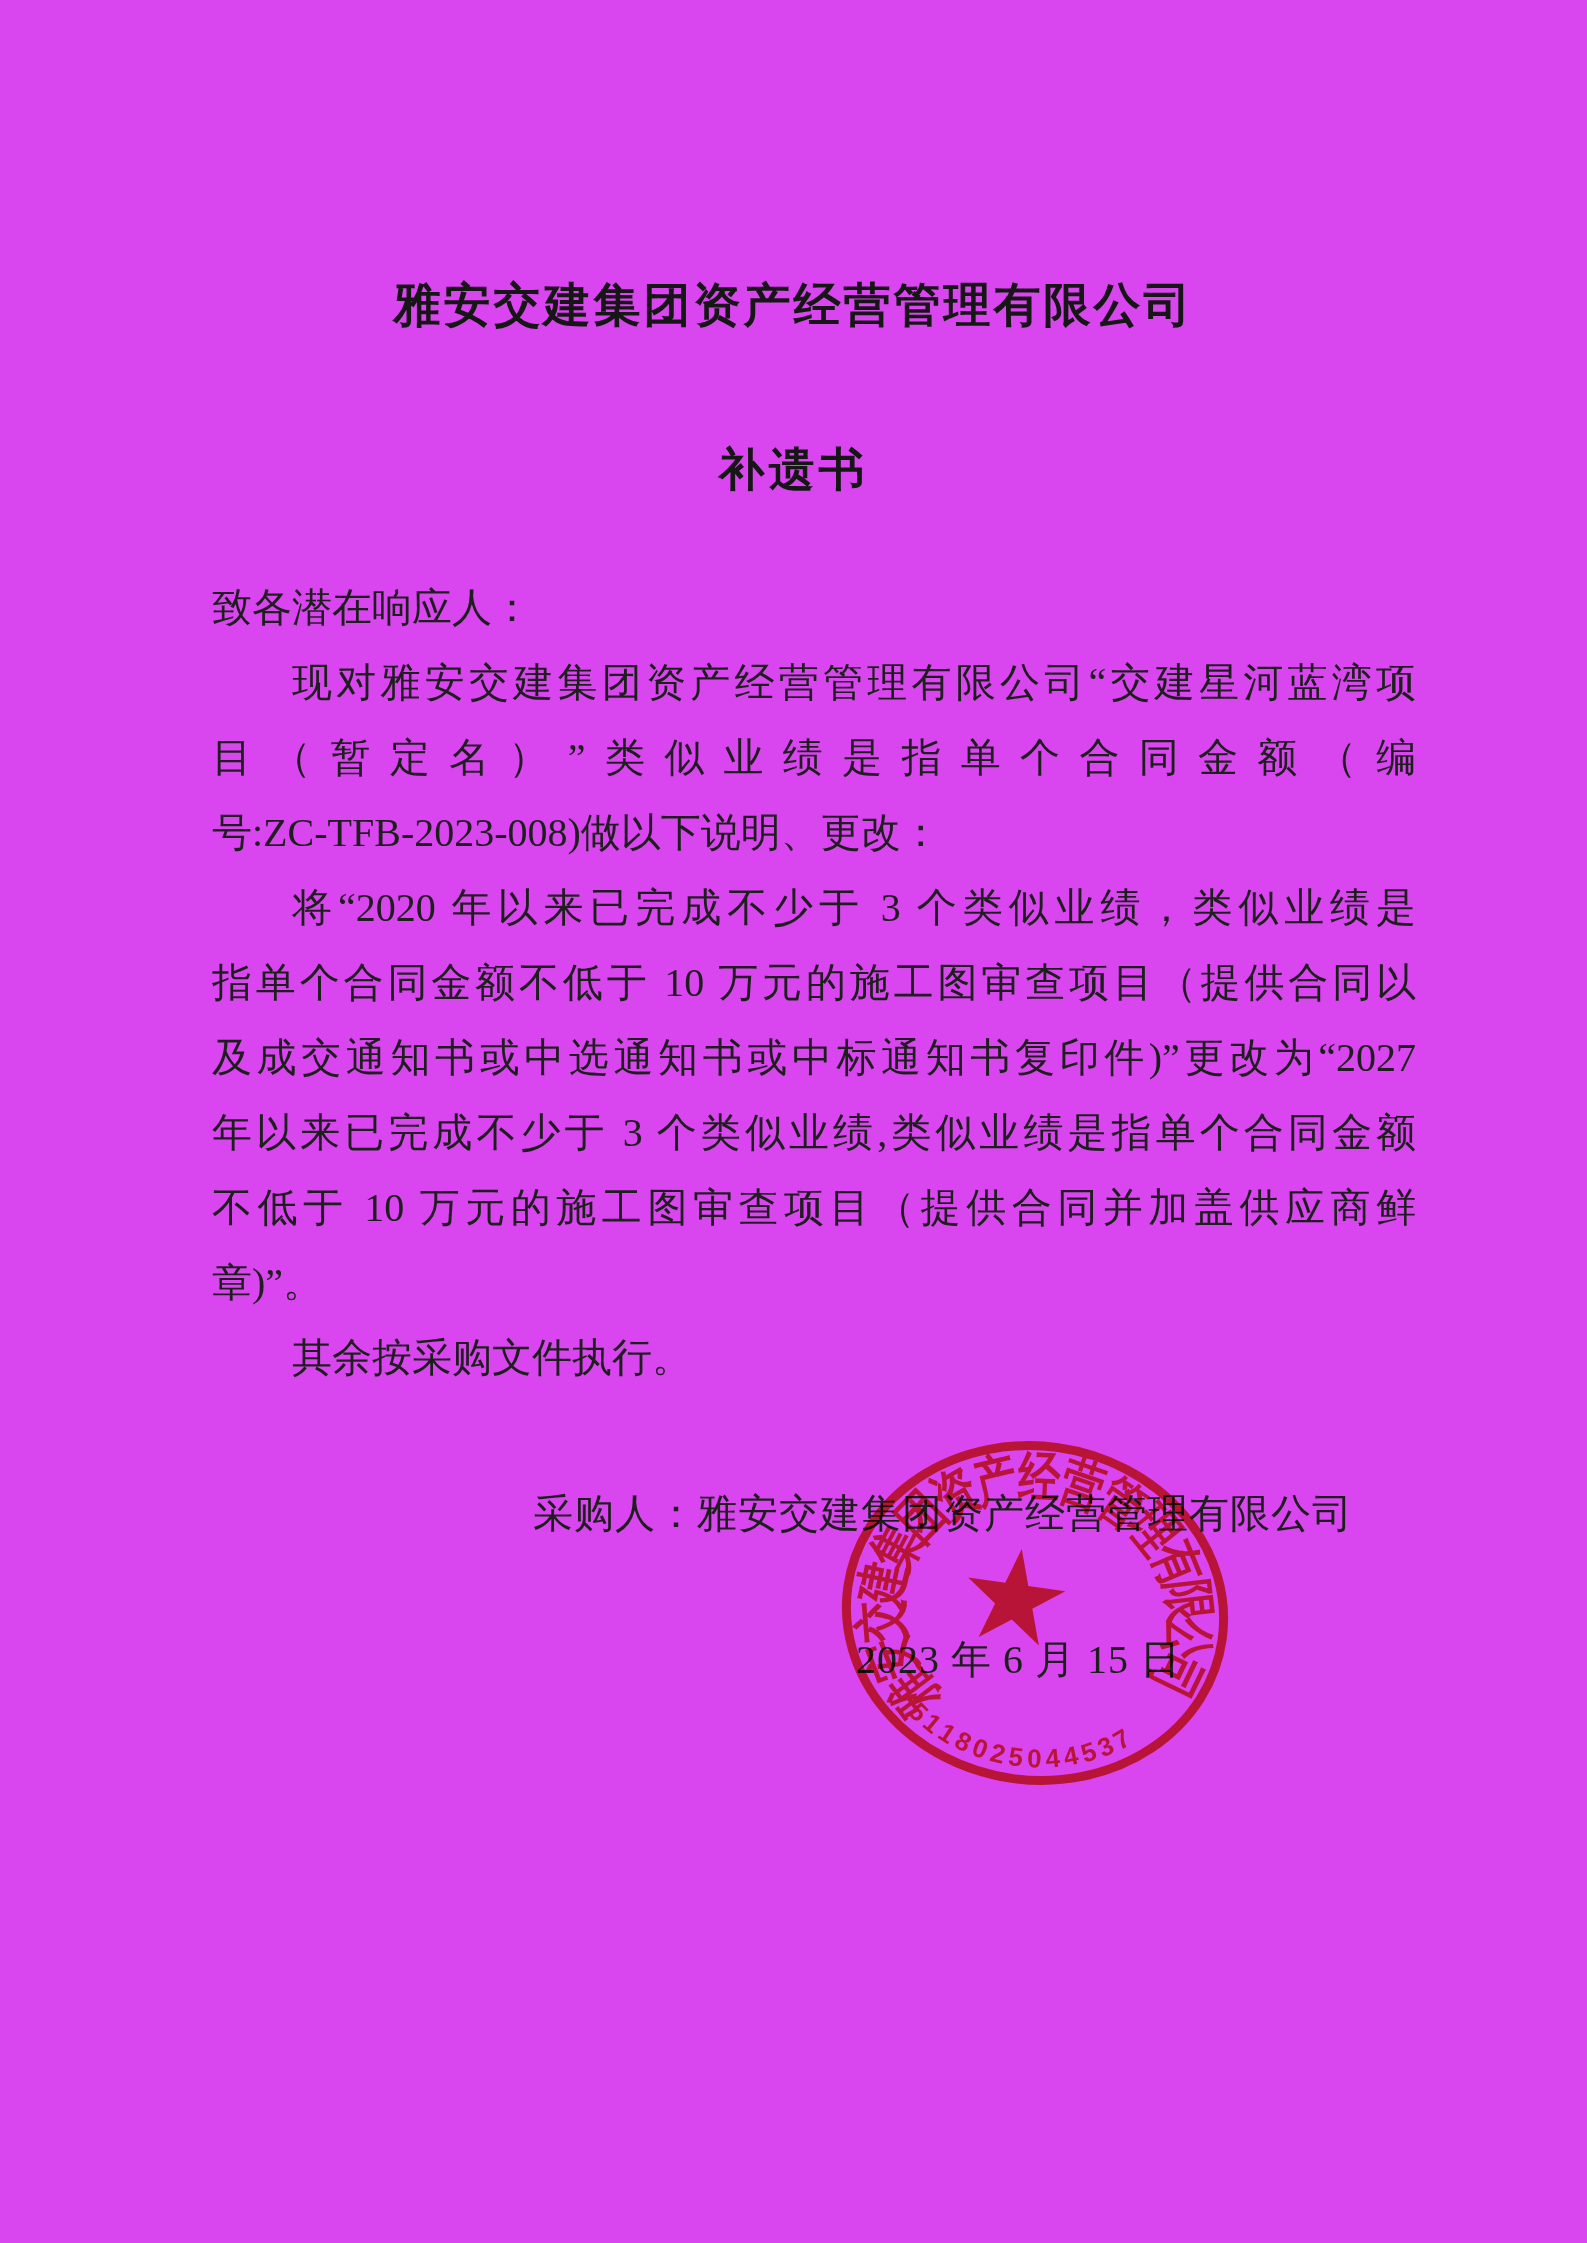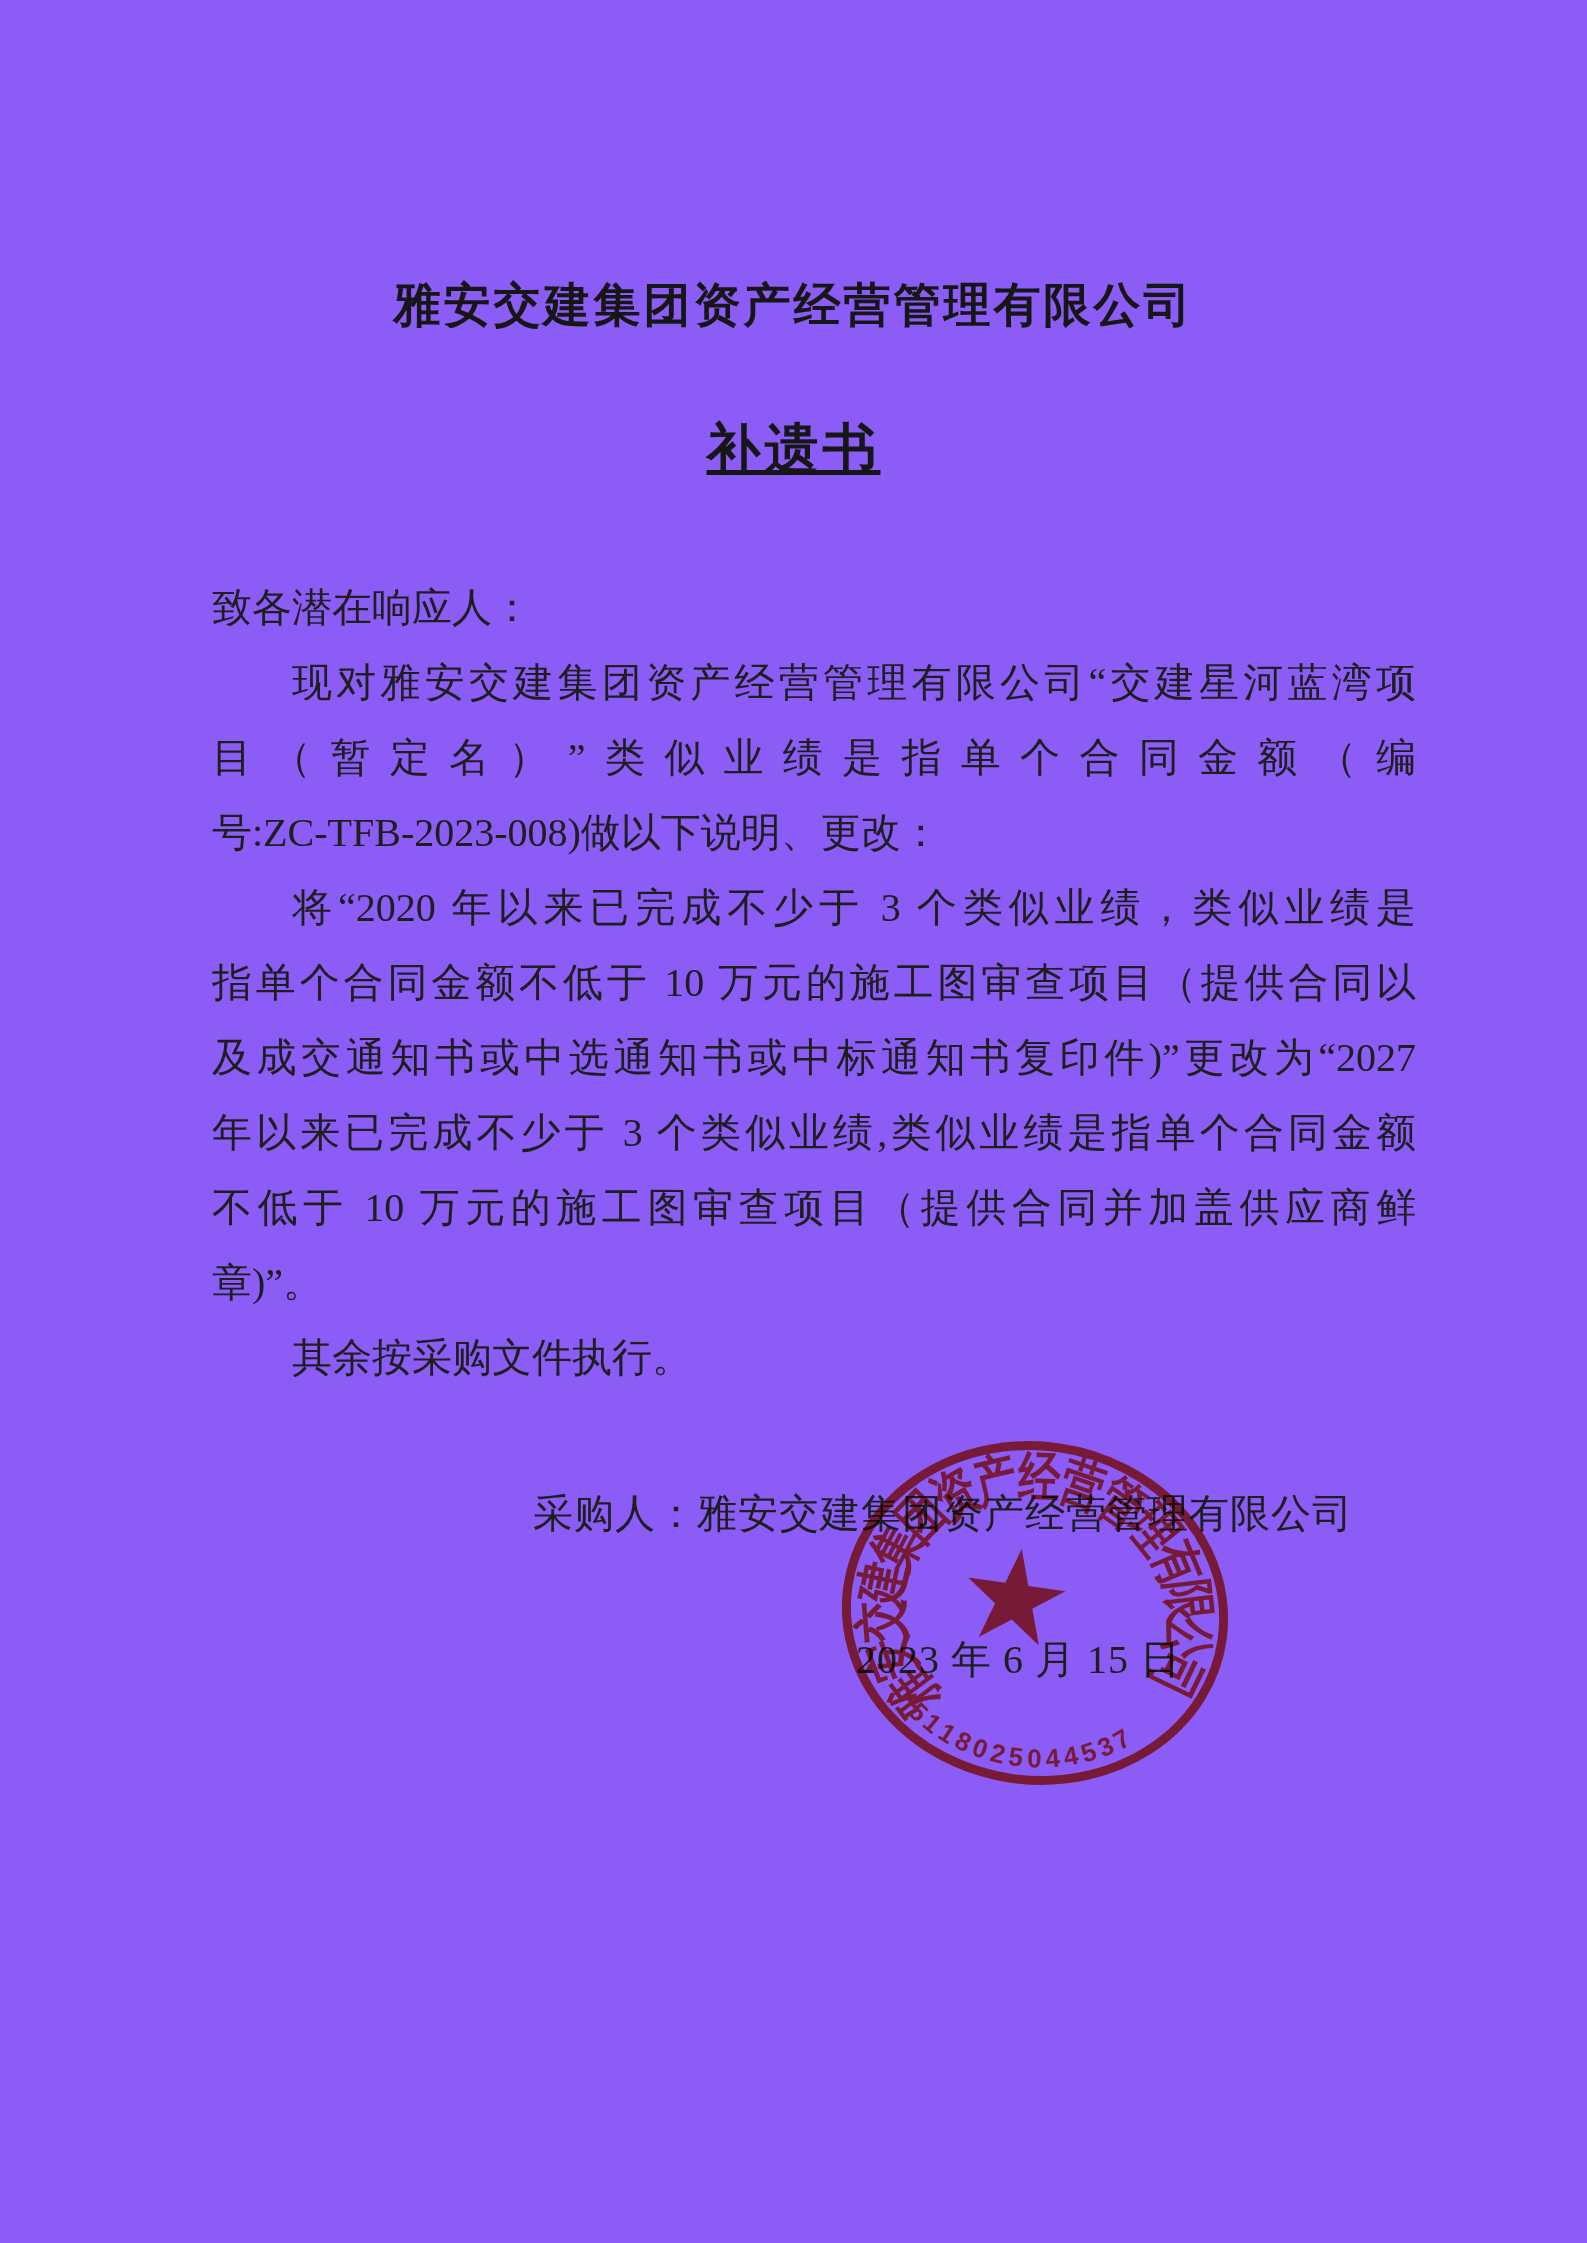--- a/index.html
+++ b/index.html
@@ -1,36 +1,36 @@
 <!DOCTYPE html>
 <html><head>
 <meta charset="utf-8">
 <style>
   html,body{margin:0;padding:0;background:#888;}
   .page{
     position:relative;
     width:1587px;height:2243px;
-    background:#8b5cf6;
+    background:#d946ef;
     overflow:hidden;
     font-family:"Liberation Serif", serif;
     color:#1c1c1c;
   }
   
   .title-line{
     position:absolute;left:0;width:1587px;
     text-align:center;
     font-family:"Liberation Sans", sans-serif;
     font-weight:700;
     line-height:60px;
     color:#161616;
     white-space:nowrap;
   }
   .t1{top:275px;font-size:47px;letter-spacing:3px;}
   .t2{top:357px;font-size:46px;letter-spacing:1px;}
-  .t3{top:418px;font-size:54px;letter-spacing:4px;text-decoration:underline;}
+  .t3{top:439px;font-size:46px;letter-spacing:4px;}
   
   .body-block{
     position:absolute;left:212px;top:570px;width:1204px;
   }
   .line{
     height:75px;line-height:75px;
     font-size:40px;
     color:#1e1e1e;
     white-space:nowrap;
   }

